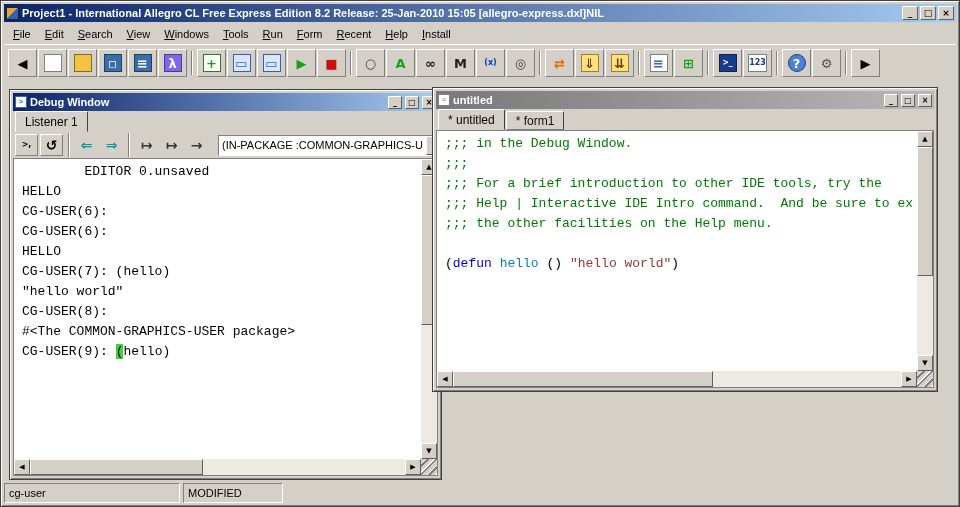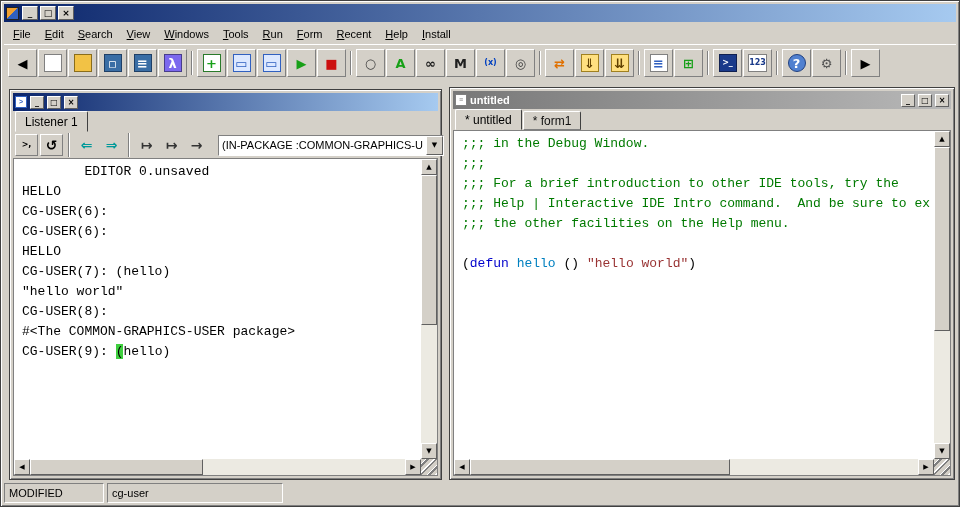--- a/index.html
+++ b/index.html
@@ -87,20 +87,21 @@
   .status-modified{width:100px;flex:none}
   .status-package{width:176px;flex:none}
 </style>
 </head>
 <body>
 
 <div class="app">
 
   <div class="titlebar">
     <span class="app-icon"></span>
+    <span class="title-text">Project1 - International Allegro CL Free Express Edition 8.2 Release: 25-Jan-2010 15:05 [allegro-express.dxl]NIL</span>
     <span class="win-controls">
       <button class="winbtn">_</button>
       <button class="winbtn">□</button>
       <button class="winbtn">×</button>
     </span>
   </div>
 
   <div class="menubar">
       <span class="menu-item">File</span>
       <span class="menu-item">Edit</span>
@@ -204,20 +205,21 @@
       <button class="tb-btn">
         <span class="tb-ic" style="color: rgb(0, 0, 0);">▶</span>
       </button>
     </div>
 
   <div class="mdi">
 
     <div class="child" style="left:5px;top:8px;width:433px;height:391px">
       <div class="child-titlebar active">
         <span class="child-icon">&gt;</span>
+        <span class="child-title">Debug Window</span>
         <button class="winbtn">_</button>
         <button class="winbtn">□</button>
         <button class="winbtn">×</button>
       </div>
       <div class="tabrow">
         <span class="tab">Listener 1</span>
       </div>
       <div class="listener-toolbar">
         <button class="tb-btn">
             <span class="tb-ic" style="color: rgb(0, 0, 0); font-size: 8px;">&gt;,</span>
@@ -260,21 +262,21 @@
           <button class="sb-btn">◀</button>
           <div class="sb-track-h">
             <div class="sb-thumb-h" style="left:0;width:46%"></div>
           </div>
           <button class="sb-btn">▶</button>
         </div>
         <div class="grip"></div>
       </div>
     </div>
 
-    <div class="child" style="left:445px;top:6px;width:506px;height:393px">
+    <div class="child" style="left:428px;top:6px;width:506px;height:305px">
       <div class="child-titlebar inactive">
         <span class="child-icon doc">≡</span>
         <span class="child-title">untitled</span>
         <button class="winbtn">_</button>
         <button class="winbtn">□</button>
         <button class="winbtn">×</button>
       </div>
       <div class="tabrow" id="editor-tabs">
           <span class="tab">* untitled</span>
           <span class="tab inactive">* form1</span>
@@ -295,17 +297,17 @@
           </div>
           <button class="sb-btn">▶</button>
         </div>
         <div class="grip"></div>
       </div>
     </div>
 
   </div>
 
   <div class="statusbar">
+    <div class="status-panel status-package">cg-user</div>
     <div class="status-panel status-modified">MODIFIED</div>
-    <div class="status-panel status-package">cg-user</div>
   </div>
 
 </div>
 
 </body></html>

